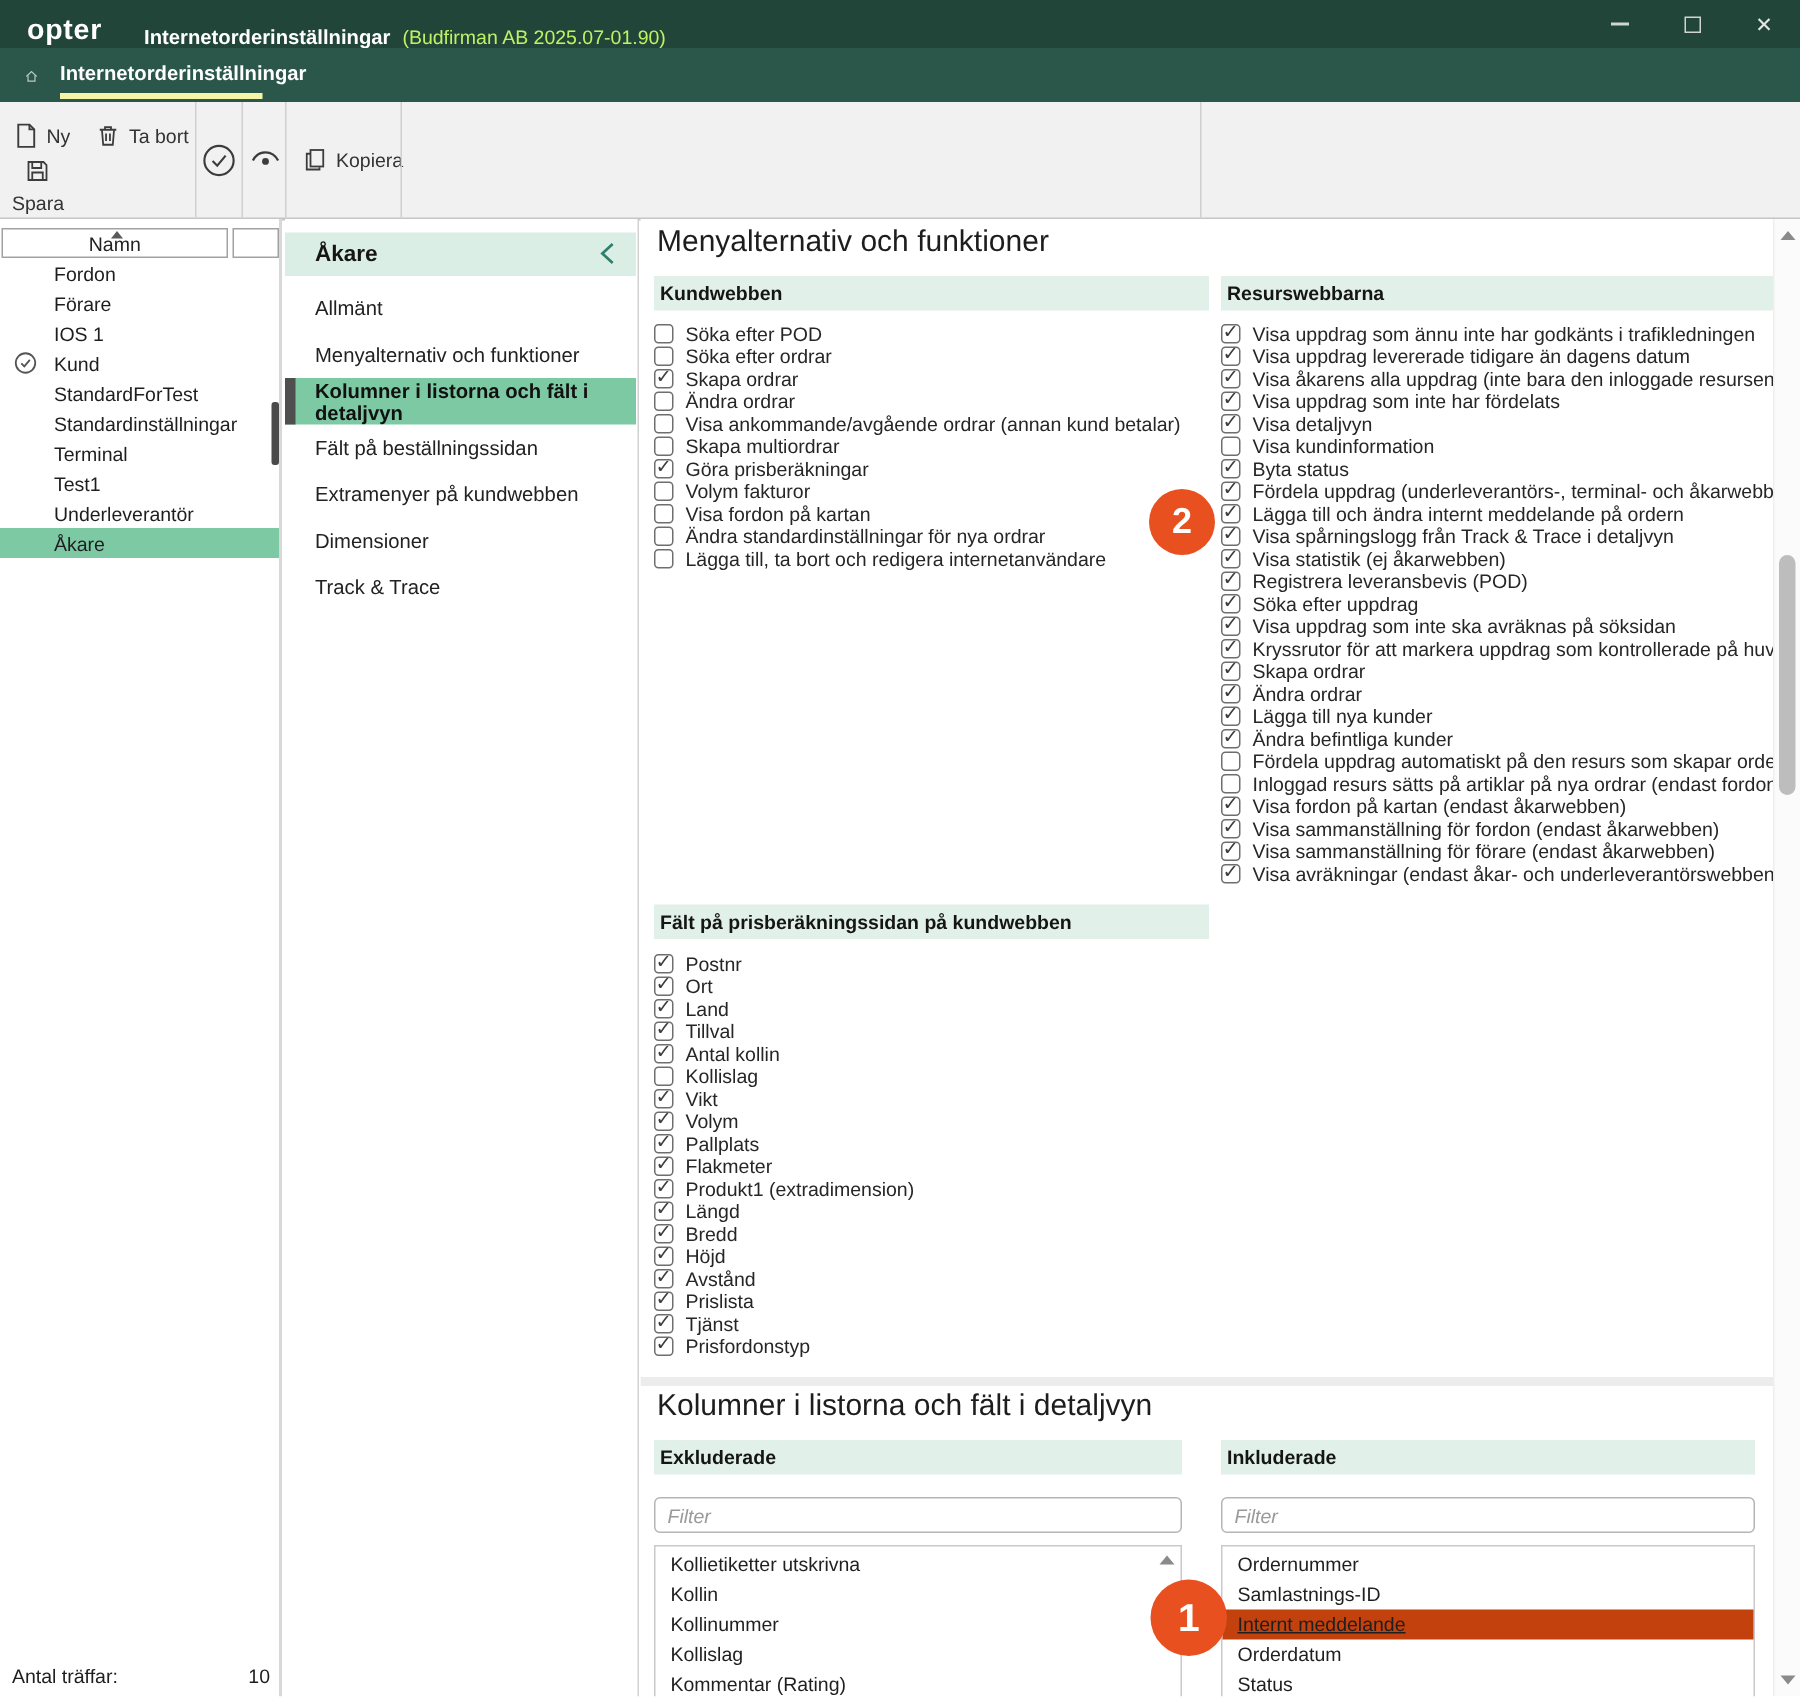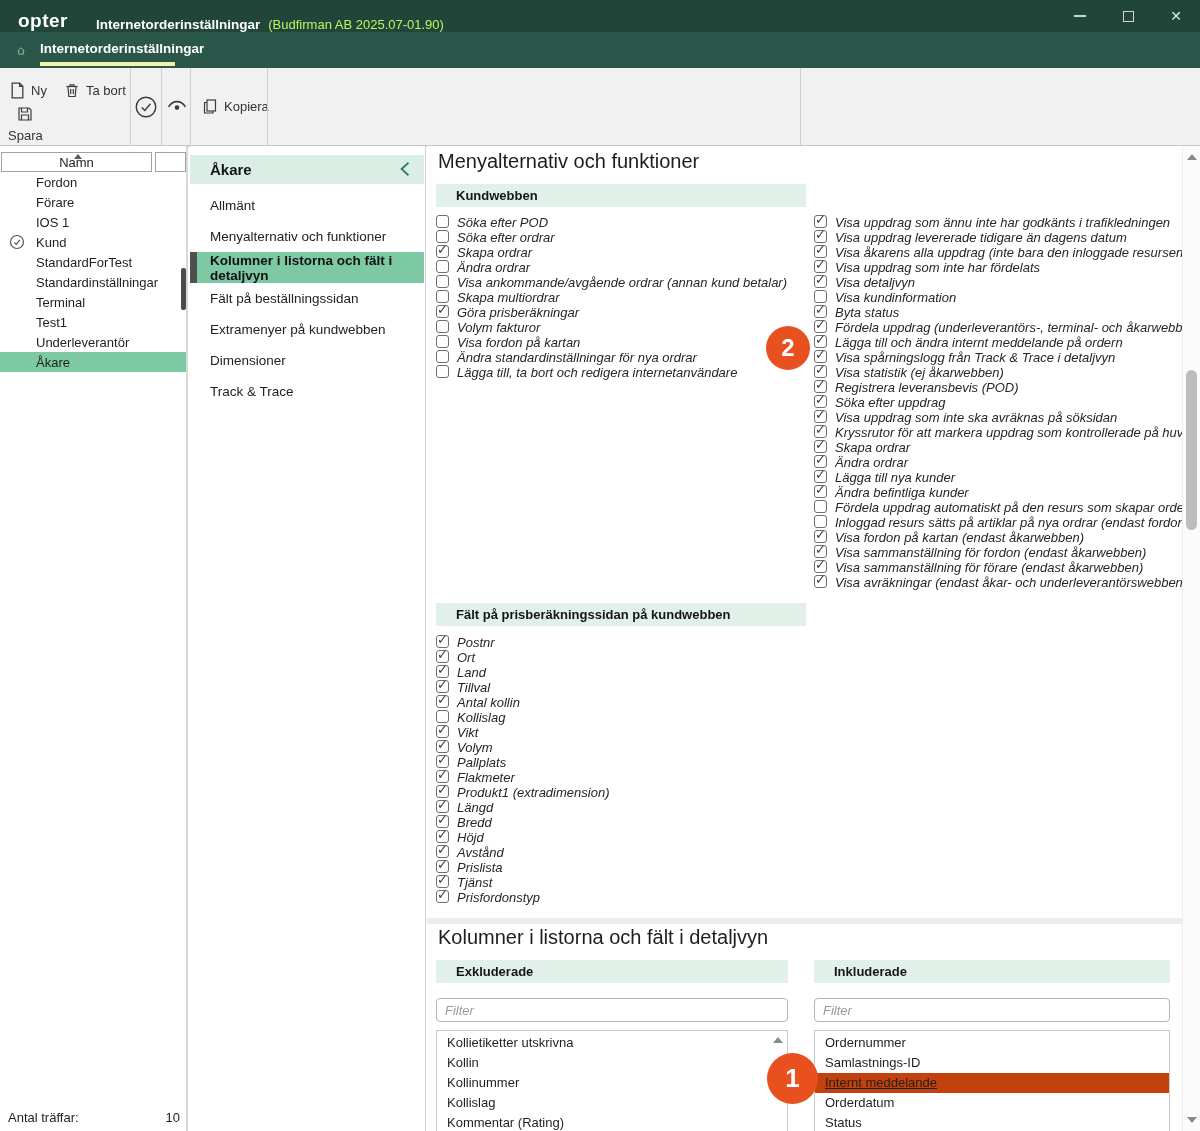--- a/index.html
+++ b/index.html
@@ -71,32 +71,32 @@
           padding-left:20px;position:relative;cursor:pointer;}
   .np-row.selected{background:#7dc9a4;font-weight:700;color:#111;}
   .np-row.selected::before{content:"";position:absolute;left:0;top:0;bottom:0;width:7px;background:#4f4f4f;}
 
   
   .content{position:absolute;left:427px;top:146px;right:0;bottom:0;background:#fff;overflow:hidden;}
   .h1{position:absolute;left:11px;font-size:20px;font-weight:400;color:#1d1d1d;}
   #heading-menu{top:4px;}
   #heading-columns{top:780px;}
   .band{position:absolute;height:23px;background:#e2f0ea;font-size:13px;font-weight:700;color:#151515;
-        line-height:23px;padding-left:20px;box-sizing:border-box;}
+        line-height:23px;padding-left:4px;box-sizing:border-box;}
   #band-kund{left:9px;top:38px;width:370px;}
   #band-resurs{left:387px;top:38px;width:369px;}
   #band-price{left:9px;top:457px;width:370px;}
   #band-excl{left:9px;top:814px;width:352px;}
   #band-incl{left:387px;top:814px;width:356px;}
   .cb-col{position:absolute;display:flex;flex-direction:column;}
   #col-kund{left:9px;top:69px;width:370px;}
   #col-resurs{left:387px;top:69px;width:369px;}
   #col-price{left:9px;top:489px;width:370px;}
-  .cb-row{height:15px;display:flex;font-size:13px;color:#262626;
-          white-space:nowrap;overflow:hidden;cursor:pointer;font-style:italic;}
+  .cb-row{height:15px;display:flex;align-items:center;font-size:13px;color:#262626;
+          white-space:nowrap;overflow:hidden;cursor:pointer;}
   .cb{flex:0 0 13px;width:13px;height:13px;border:1.4px solid #6e6e6e;border-radius:3px;
       margin-right:8px;position:relative;box-sizing:border-box;background:#fff;}
   .cb-row.checked .cb::after{content:"✓";position:absolute;left:0;top:-4px;font-size:13px;
       font-weight:700;color:#3c3c3c;}
   .strip{position:absolute;left:0;top:772px;width:756px;height:6px;background:#ececec;}
   .filter-input{position:absolute;height:24px;border:1px solid #b5b5b5;border-radius:4px;
       font-size:13px;color:#333;padding:0 8px;box-sizing:border-box;font-family:inherit;outline:none;}
   .filter-input::placeholder{font-style:italic;color:#9a9a9a;}
   #filter-excl{left:9px;top:852px;width:352px;}
   #filter-incl{left:387px;top:852px;width:356px;}
@@ -318,20 +318,21 @@
         <div class="np-row">
           <span>Track &amp; Trace</span>
         </div>
       </div>
   </section>
 
   <main class="content">
     <div class="h1" id="heading-menu">Menyalternativ och funktioner</div>
 
     <div class="band" id="band-kund">Kundwebben</div>
+    <div class="band" id="band-resurs">Resurswebbarna</div>
 
     <div class="cb-col" id="col-kund">
 
         <label class="cb-row">
           <span class="cb"></span>
           <span>Söka efter POD</span>
         </label>
 
         <label class="cb-row">
           <span class="cb"></span>

